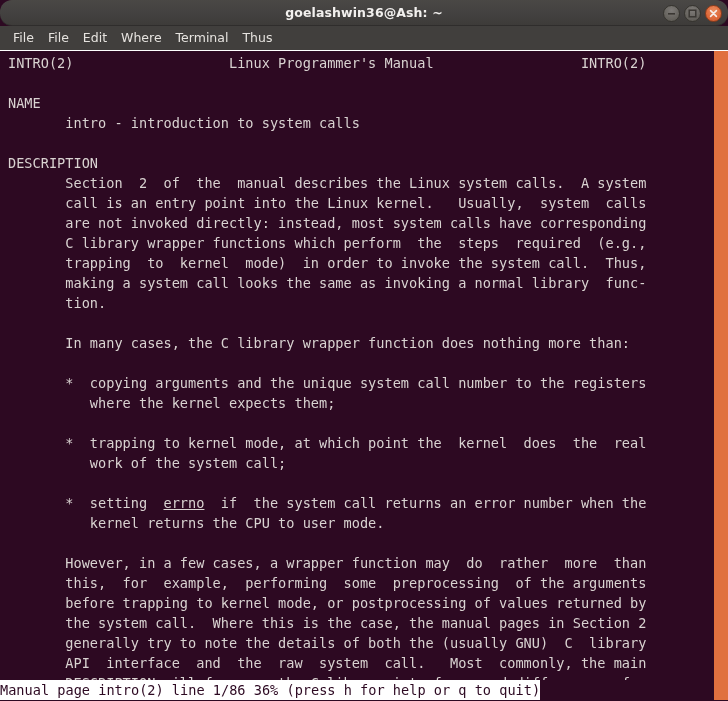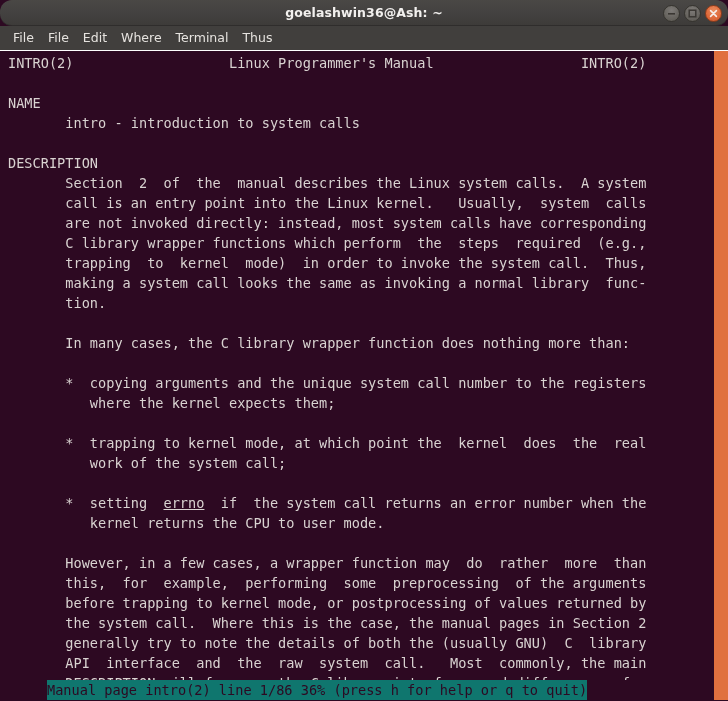--- a/index.html
+++ b/index.html
@@ -138,28 +138,27 @@
   #statusbar {
     position: absolute;
     left: 0;
     bottom: 0;
     height: 20px;
     width: 714px;
     background: #2d0922;
   }
   #status-inner {
     display: inline-block;
-    background: #0f766e;
+    background: #ffffff;
     color: #2d0922;
     font-family: "DejaVu Sans Mono", monospace;
     font-size: 13.6px;
     line-height: 20px;
     white-space: pre;
     padding: 0;
-    margin-left: 47px;
   }
 </style>
 </head>
 <body>
 
 <div id="window">
 
   <div id="titlebar">
     <div id="window-title">goelashwin36@Ash: ~</div>
     <div id="window-buttons">

